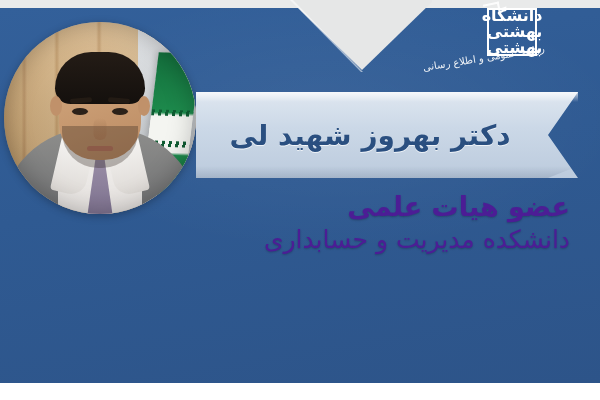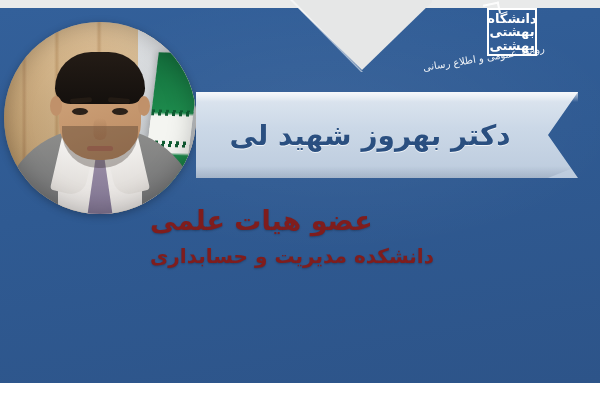--- a/index.html
+++ b/index.html
@@ -169,43 +169,43 @@
   .ribbon-name{
     position:absolute;left:196px;top:92px;width:348px;height:86px;
     display:flex;align-items:center;justify-content:center;
     color:#2a4f80;font-size:28px;font-weight:700;
     letter-spacing:0px;white-space:nowrap;direction:rtl;
     text-shadow:0 1px 0 rgba(255,255,255,.7);
   }
 
   
   .subtitle{
-    position:absolute;left:150px;top:204px;width:420px;
-    text-align:left;direction:rtl;color:#7f1d1d;
+    position:absolute;left:150px;top:190px;width:420px;
+    text-align:right;direction:rtl;color:#4c1d95;
   }
   .sub-line1{
     font-size:27px;font-weight:700;line-height:1.25;
     text-shadow:0 1px 2px rgba(0,0,0,.22);
   }
   .sub-line2{
-    font-size:20px;font-weight:700;line-height:1.28;margin-top:6px;
+    font-size:25px;font-weight:400;line-height:1.28;margin-top:0;
     text-shadow:0 1px 2px rgba(0,0,0,.22);
   }
 
   
   .logo{
     position:absolute;left:487px;top:8px;width:50px;height:48px;
   }
   .logo-box{
     position:absolute;inset:0;border:2px solid #ffffff;
     display:flex;align-items:center;justify-content:center;
   }
   .logo-glyphs{
-    color:#ffffff;font-size:13px;font-weight:700;line-height:1.02;
-    text-align:center;direction:rtl;letter-spacing:-.5px;
+    color:#ffffff;font-size:16px;font-weight:700;line-height:1.02;
+    direction:rtl;letter-spacing:-.5px;
   }
   .logo-glyphs span{display:block;}
   .logo-cap{
     position:absolute;left:-3px;top:-5px;width:14px;height:10px;
     border-top:2px solid #ffffff;border-right:2px solid #ffffff;
     transform:rotate(-12deg);opacity:.9;
   }
   .logo-calli{
     position:absolute;left:452px;top:50px;width:95px;height:36px;
     color:#ffffff;font-size:10px;direction:rtl;

